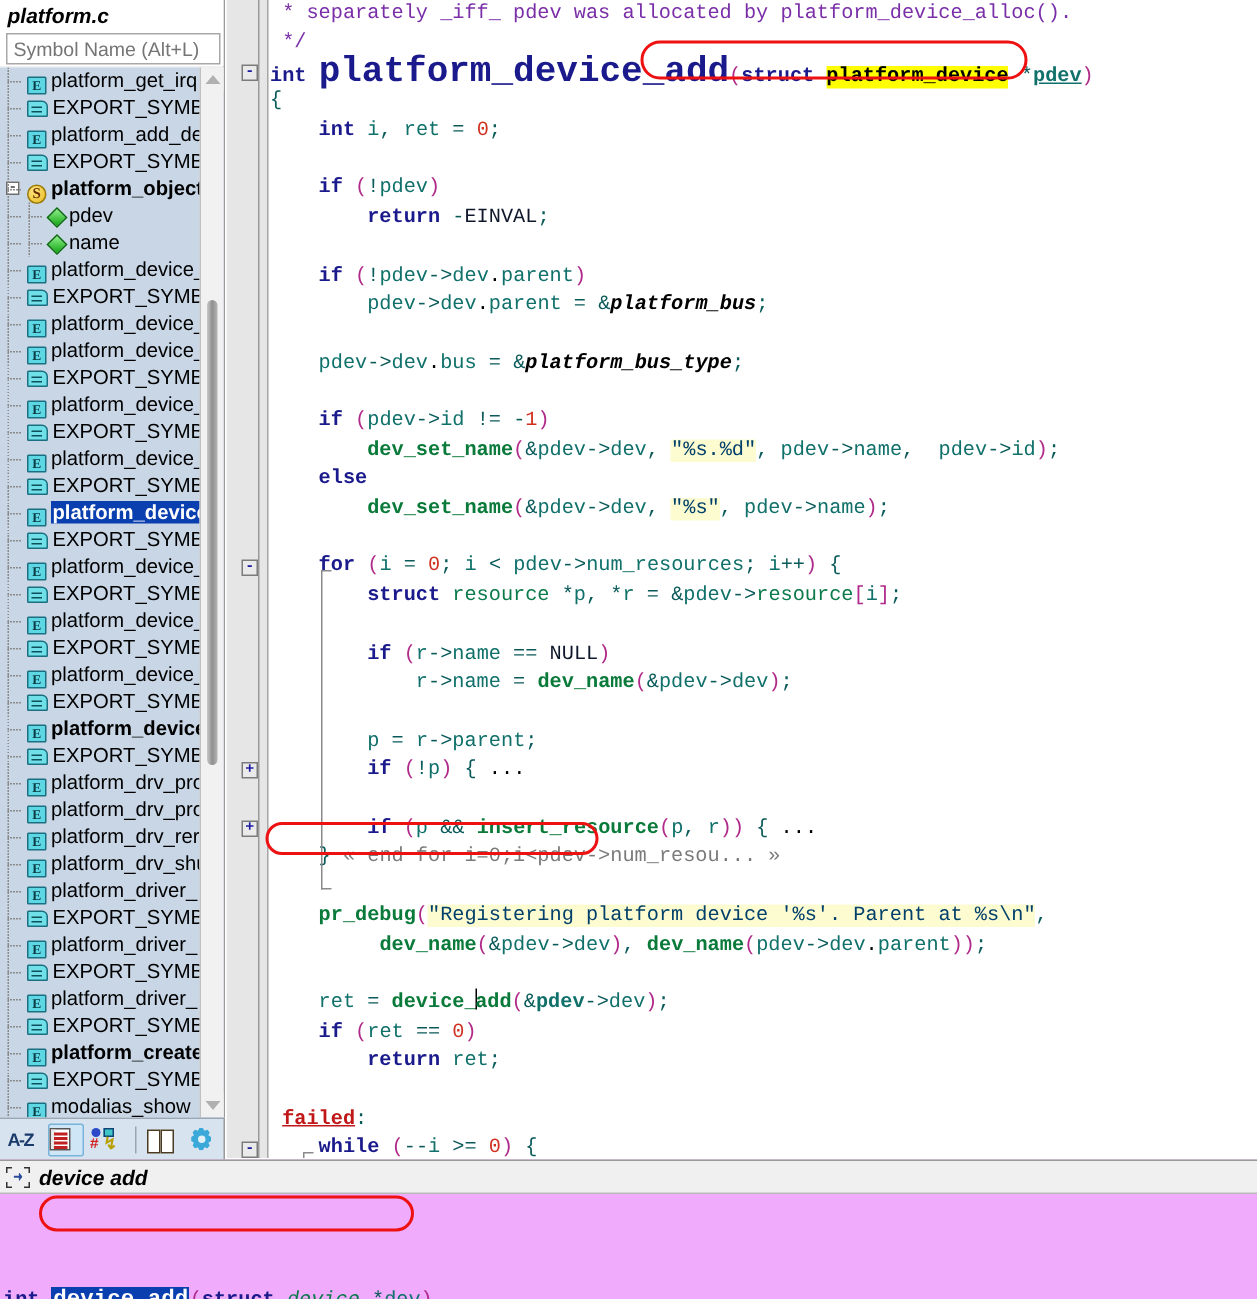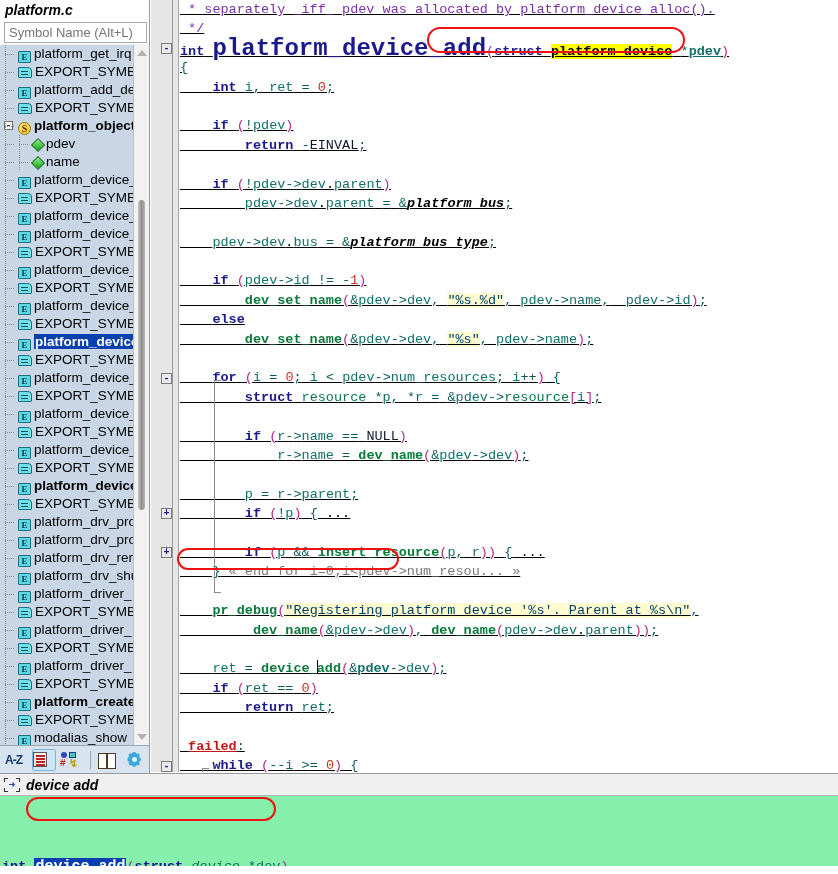--- a/index.html
+++ b/index.html
@@ -190,21 +190,21 @@
     font-size: 10px; line-height: 9px; text-align: center;
     color: #1a1aa0; font-family: "Liberation Mono", monospace; font-weight: bold;
   }
   #code {
     position: absolute; left: 29px; top: 0; width: 658px; height: 772px;
     font-family: "Liberation Mono", monospace;
     font-size: 13.5px; line-height: 19.4px;
     white-space: pre; color: #000;
     padding-top: 0px;
   }
-  .ln { height: 19.4px; white-space: pre; text-decoration: underline; }
+  .ln { height: 19.4px; white-space: pre; }
   
   .c-comment { color: #7a2ea8; }            
   .c-kw      { color: #1a1a8c; font-weight: bold; }   
   .c-type    { color: #0a7a4a; }            
   .c-id      { color: #10706a; }            
   .c-idb     { color: #10706a; font-weight: bold; }
   .c-fn      { color: #0a7a3a; font-weight: bold; }   
   .c-num     { color: #d03020; }            
   .c-const   { color: #0f172a; }            
   .c-punc    { color: #b02a8a; }            
@@ -236,21 +236,21 @@
   .vbar::before {
     content:""; position:absolute; left:0; top:0; width:7px; height:1px; background:#8a8a8a;
   }
   .vbar::after {
     content:""; position:absolute; left:0; bottom:0; width:7px; height:1px; background:#8a8a8a;
   }
 
   
   #ctx-panel {
     position: absolute; left: 0; top: 773px; width: 838px; height: 101px;
-    background: #86efac; border-top: 1px solid #9a9a9a;
+    background: #f0abfc; border-top: 1px solid #9a9a9a;
   }
   #ctx-header {
     height: 22px; background: #f0f0f0; border-bottom: 1px solid #b9b9b9;
     display: flex; align-items: center; padding-left: 4px; gap: 6px;
   }
   #ctx-icon {
     width: 16px; height: 14px; position: relative; flex: none;
   }
   #ctx-icon .br { position:absolute; width:4px; height:4px; border:1px solid #333; }
   #ctx-icon .br.tl{left:0;top:0;border-right:none;border-bottom:none;}

